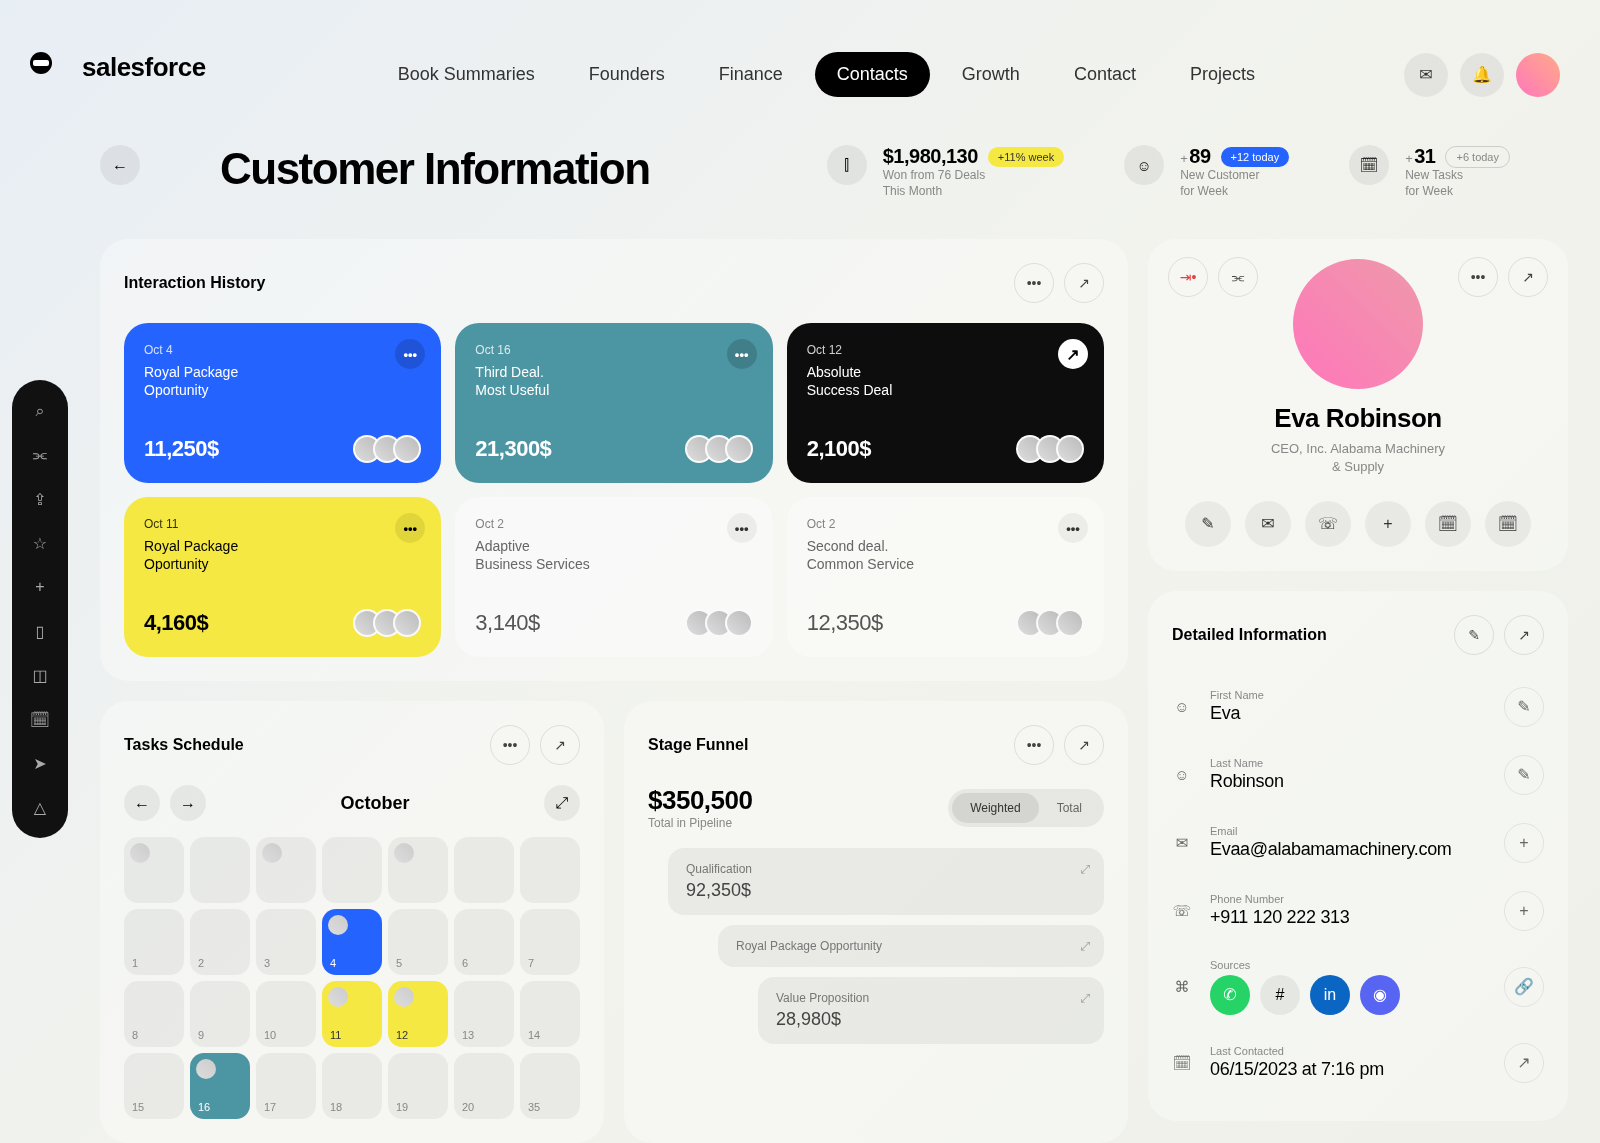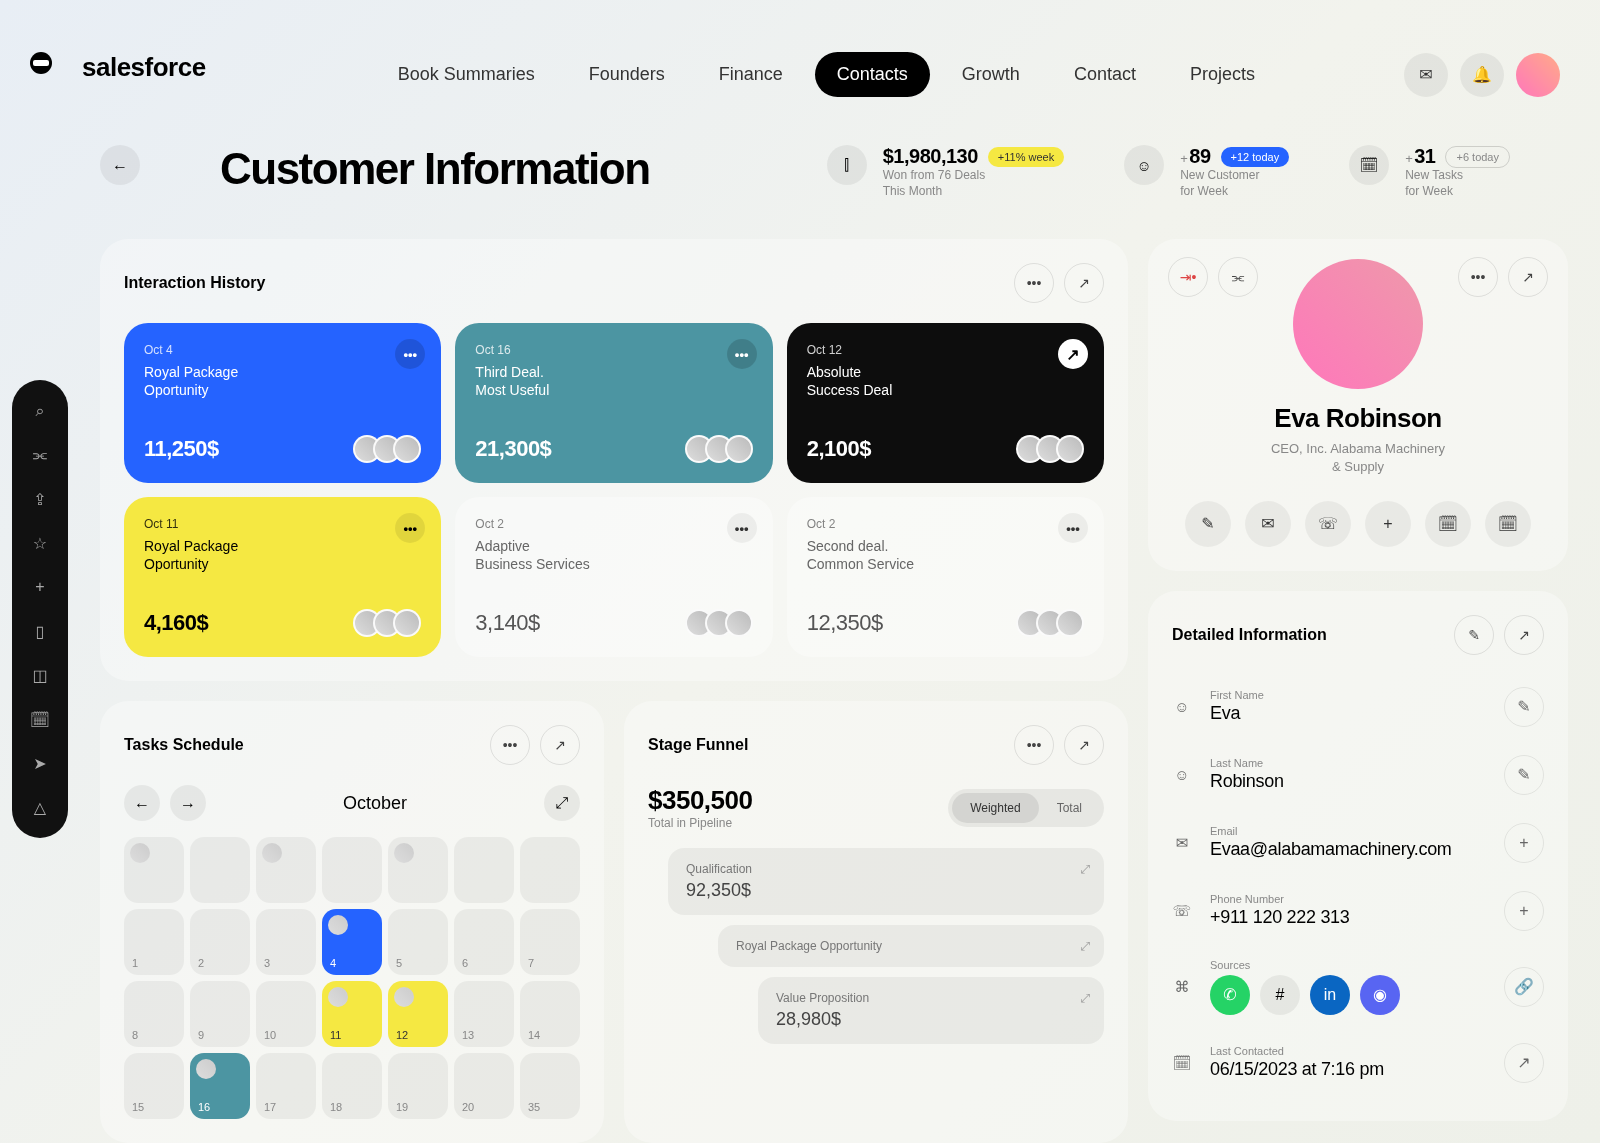--- a/index.html
+++ b/index.html
@@ -61,21 +61,21 @@
 .deal.plain { background:rgba(255,255,255,0.35); color:#333; }
 .deal.plain .deal-menu { background:rgba(0,0,0,0.05); }
 .deal.plain .deal-date, .deal.plain .deal-title { color:#666; }
 .deal.plain .deal-amount { color:#555; font-weight:500; }
 
 .two-panels { display:flex; gap:20px; flex:1; min-height:0; }
 .panel.half { flex:1; overflow:hidden; }
 
 .month-row { display:flex; align-items:center; gap:10px; margin-bottom:16px; }
 .month-nav { width:36px; height:36px; border-radius:50%; background:rgba(0,0,0,0.06); display:flex; align-items:center; justify-content:center; cursor:pointer; }
-.month-name { flex:1; text-align:center; font-size:18px; font-weight:400; }
+.month-name { flex:1; text-align:center; font-size:18px; font-weight:700; }
 .cal-grid { display:grid; grid-template-columns: repeat(7,1fr); gap:6px; }
 .cal-cell { aspect-ratio: 1/1.1; border-radius:14px; background:rgba(0,0,0,0.05); position:relative; font-size:11px; color:#888; }
 .cal-cell .num { position:absolute; bottom:6px; left:8px; }
 .cal-cell.blue { background:#2563ff; color:#fff; }
 .cal-cell.yellow { background:#f5e842; color:#333; }
 .cal-cell.teal { background:#4c95a2; color:#fff; }
 .cal-cell .dot { position:absolute; top:6px; left:6px; width:20px; height:20px; border-radius:50%; background:linear-gradient(45deg,#ddd,#ccc); }
 
 .funnel-top { display:flex; align-items:center; justify-content:space-between; margin-bottom:6px; }
 .funnel-total { font-size:26px; font-weight:600; letter-spacing:-0.5px; }

